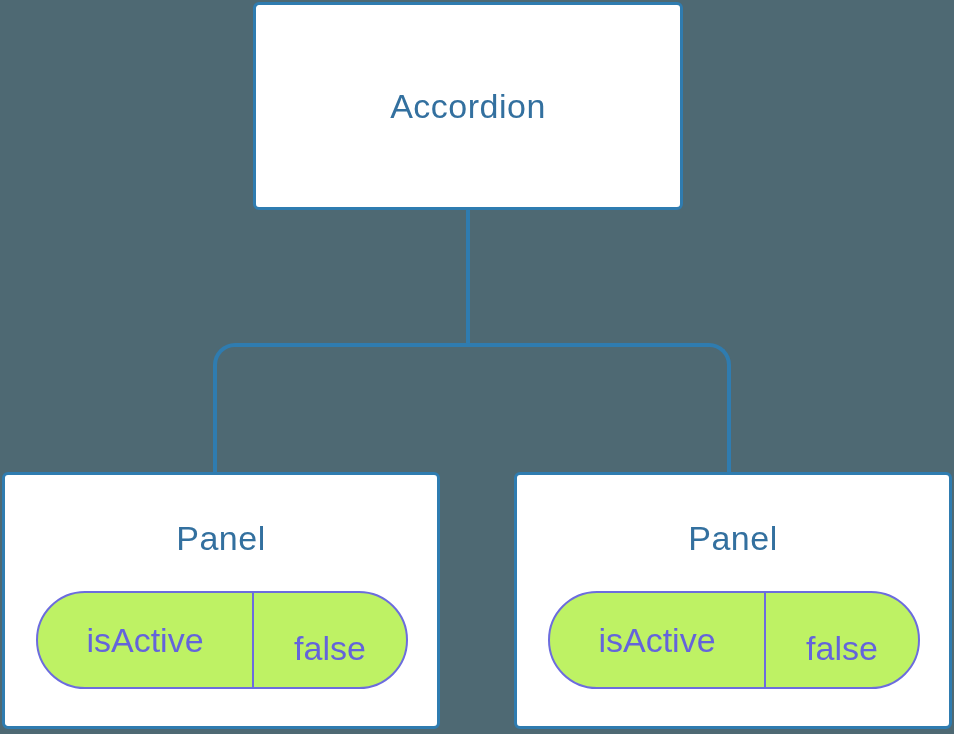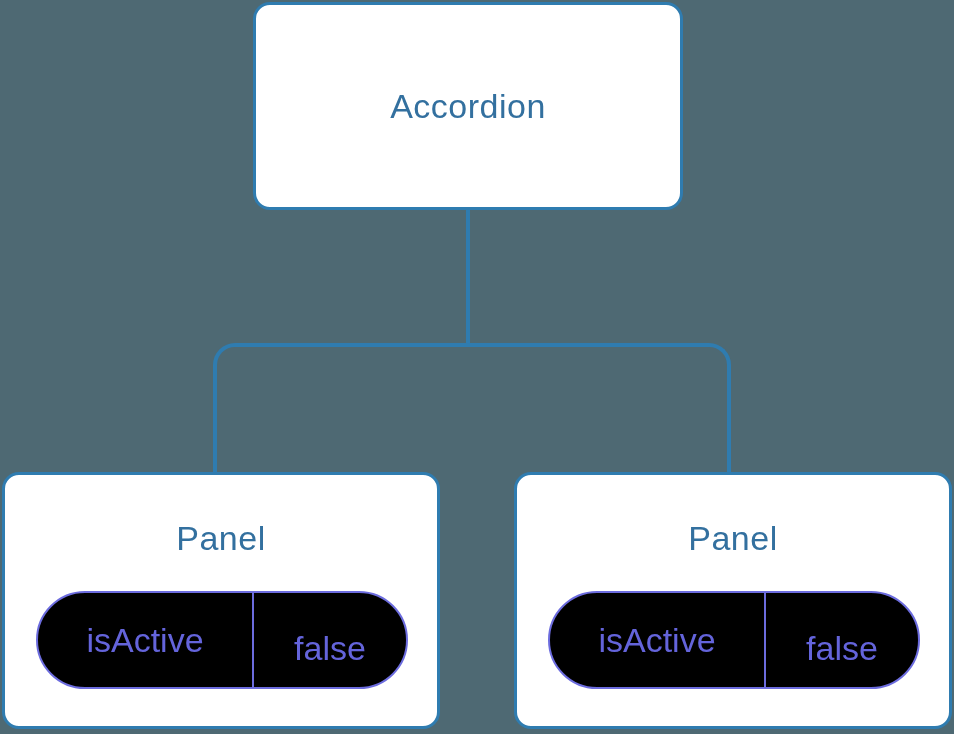--- a/index.html
+++ b/index.html
@@ -8,21 +8,21 @@
     width: 954px;
     height: 734px;
     background: #4E6973;
     overflow: hidden;
     font-family: "Liberation Sans", sans-serif;
   }
   .node {
     position: absolute;
     background: #FFFFFF;
     border: 3px solid #2F7CB0;
-    border-radius: 17px;
+    border-radius: 6px;
     box-sizing: border-box;
   }
   .node-title {
     color: #33709F;
     font-size: 34px;
     font-weight: 500;
     letter-spacing: 0.5px;
   }
   #root-node {
     left: 253px; top: 2px;
@@ -59,21 +59,21 @@
   .state-pill {
     position: absolute;
     left: 31px; top: 116px;
     width: 372px; height: 98px;
     box-sizing: border-box;
     border: 2px solid #6C6CDE;
     border-radius: 49px;
     display: flex;
     color: #6464DB;
     font-size: 34px;
-    background: #000000;
+    background: #bef264;
   }
   .state-key {
     flex: 0 0 214px;
     display: flex;
     align-items: center;
     justify-content: center;
     border-right: 2px solid #6C6CDE;
   }
   .state-value {
     flex: 1 1 auto;

